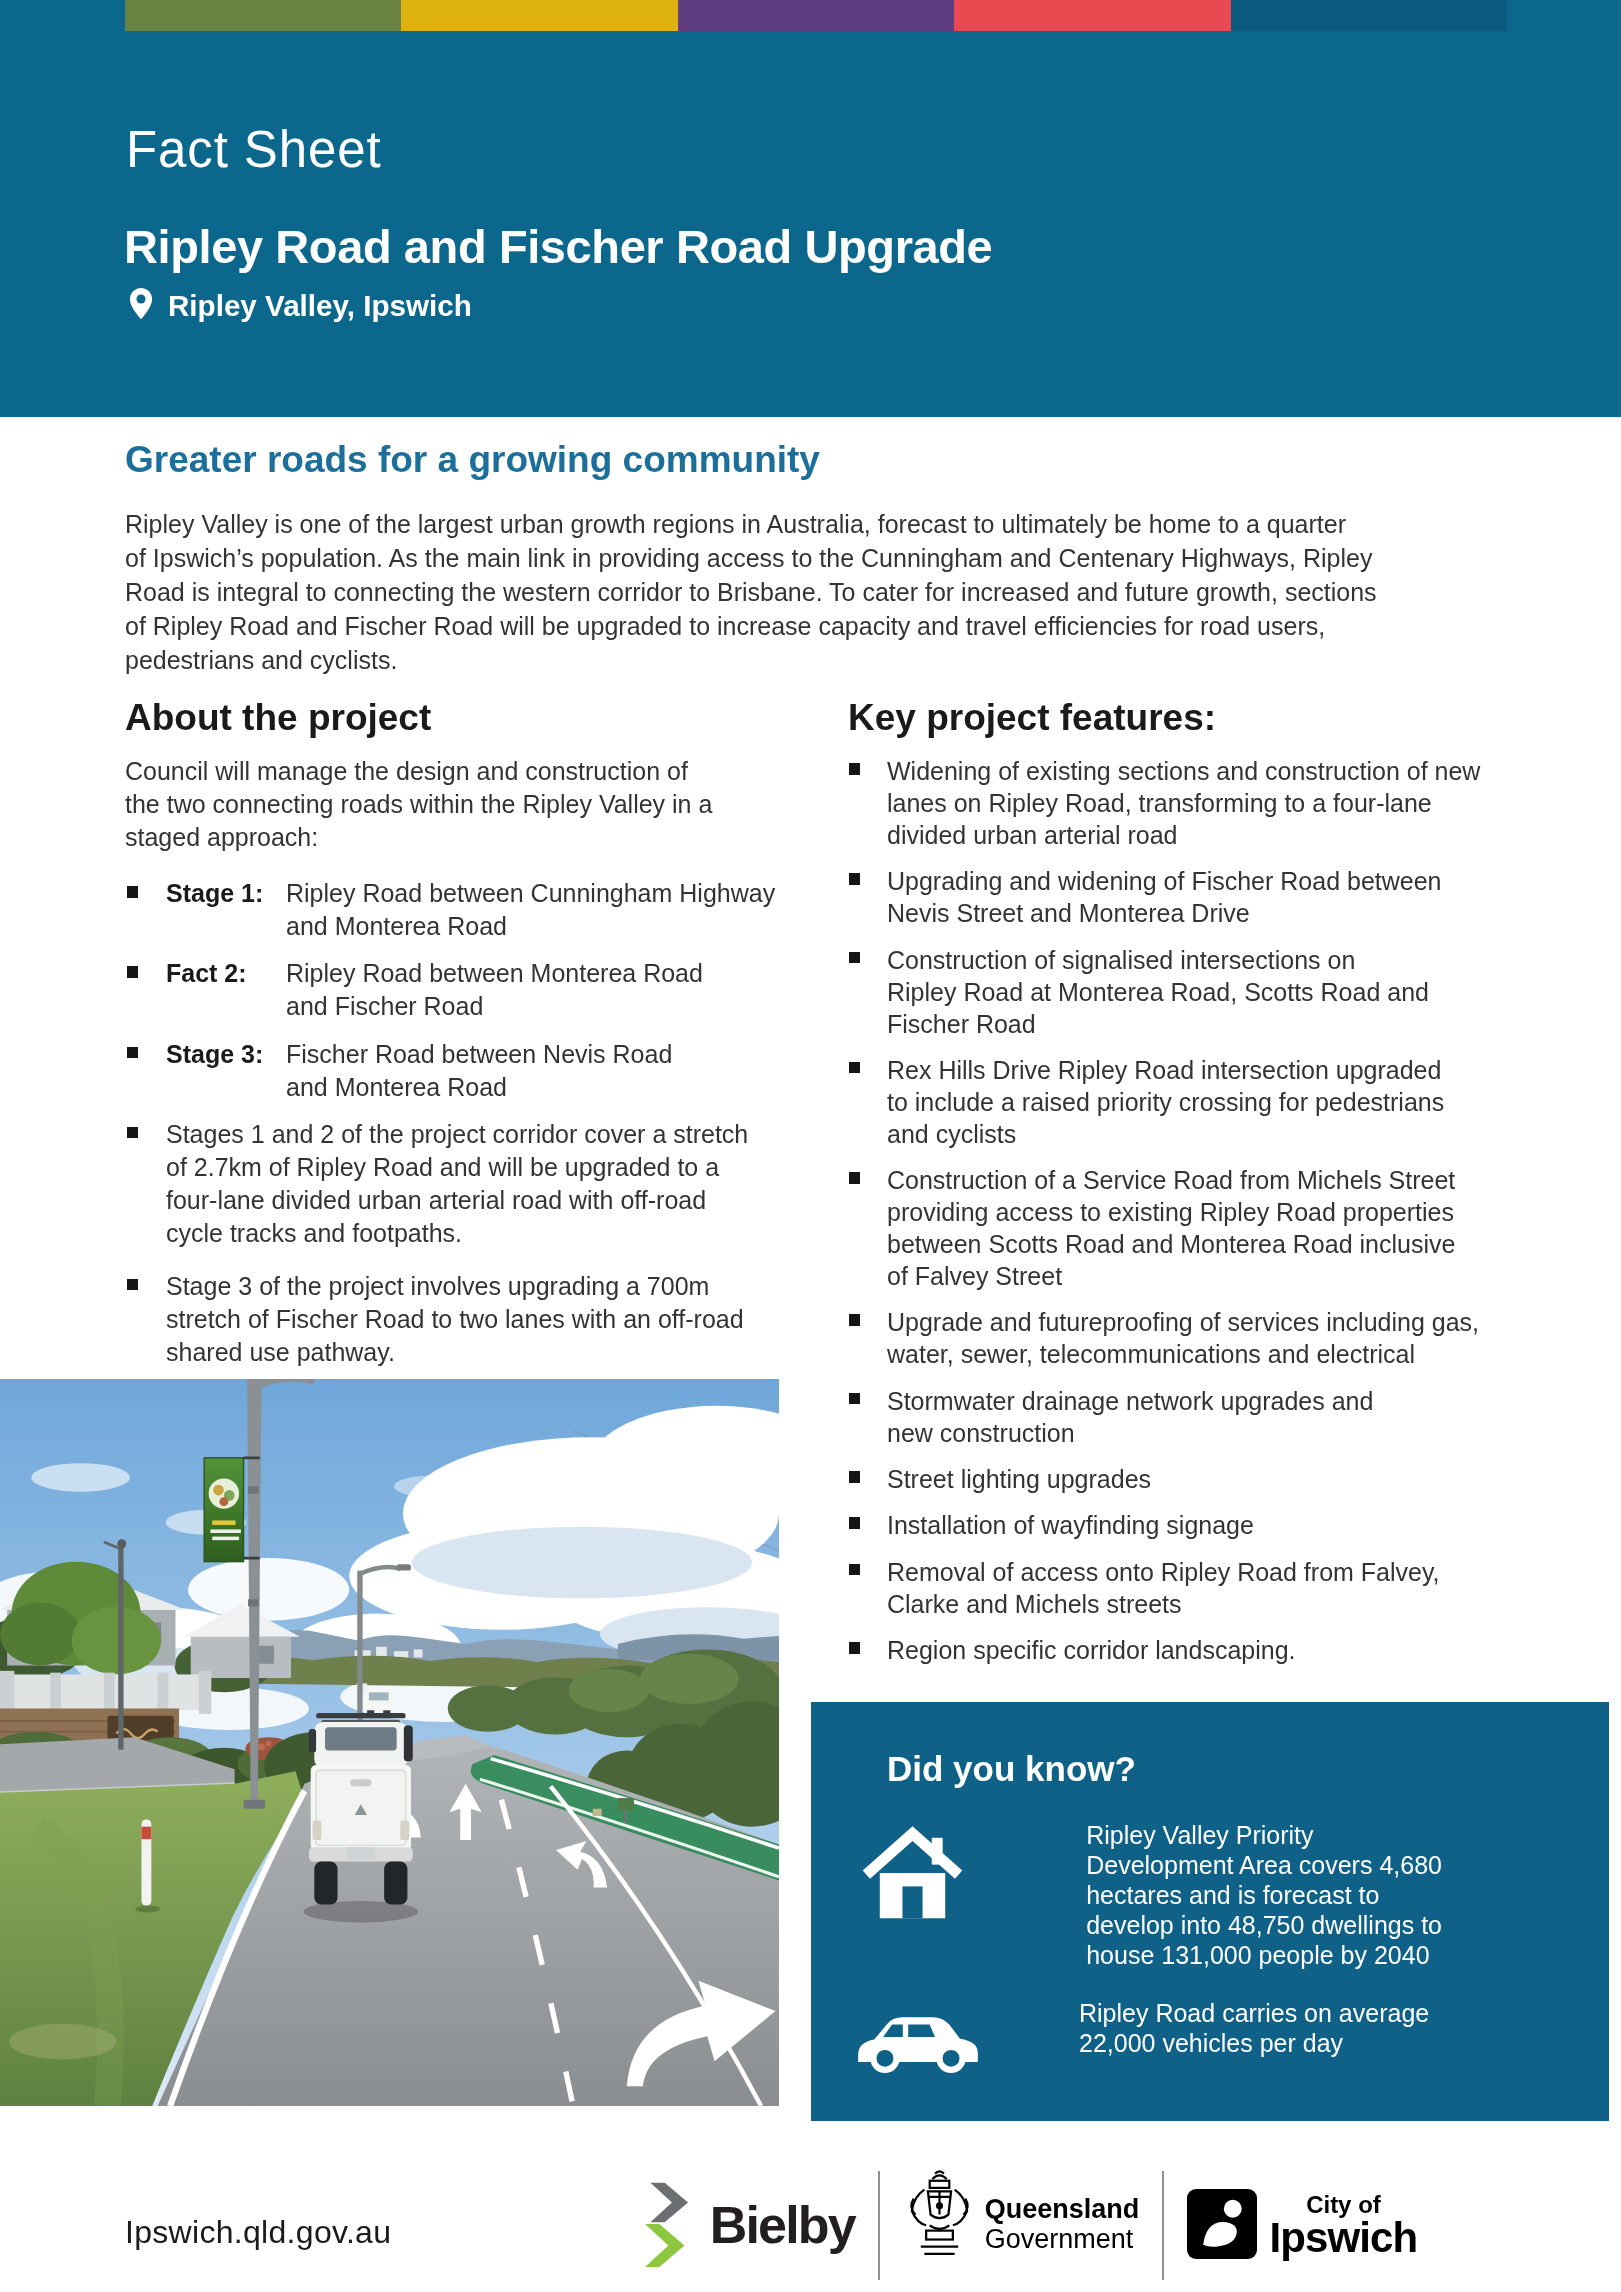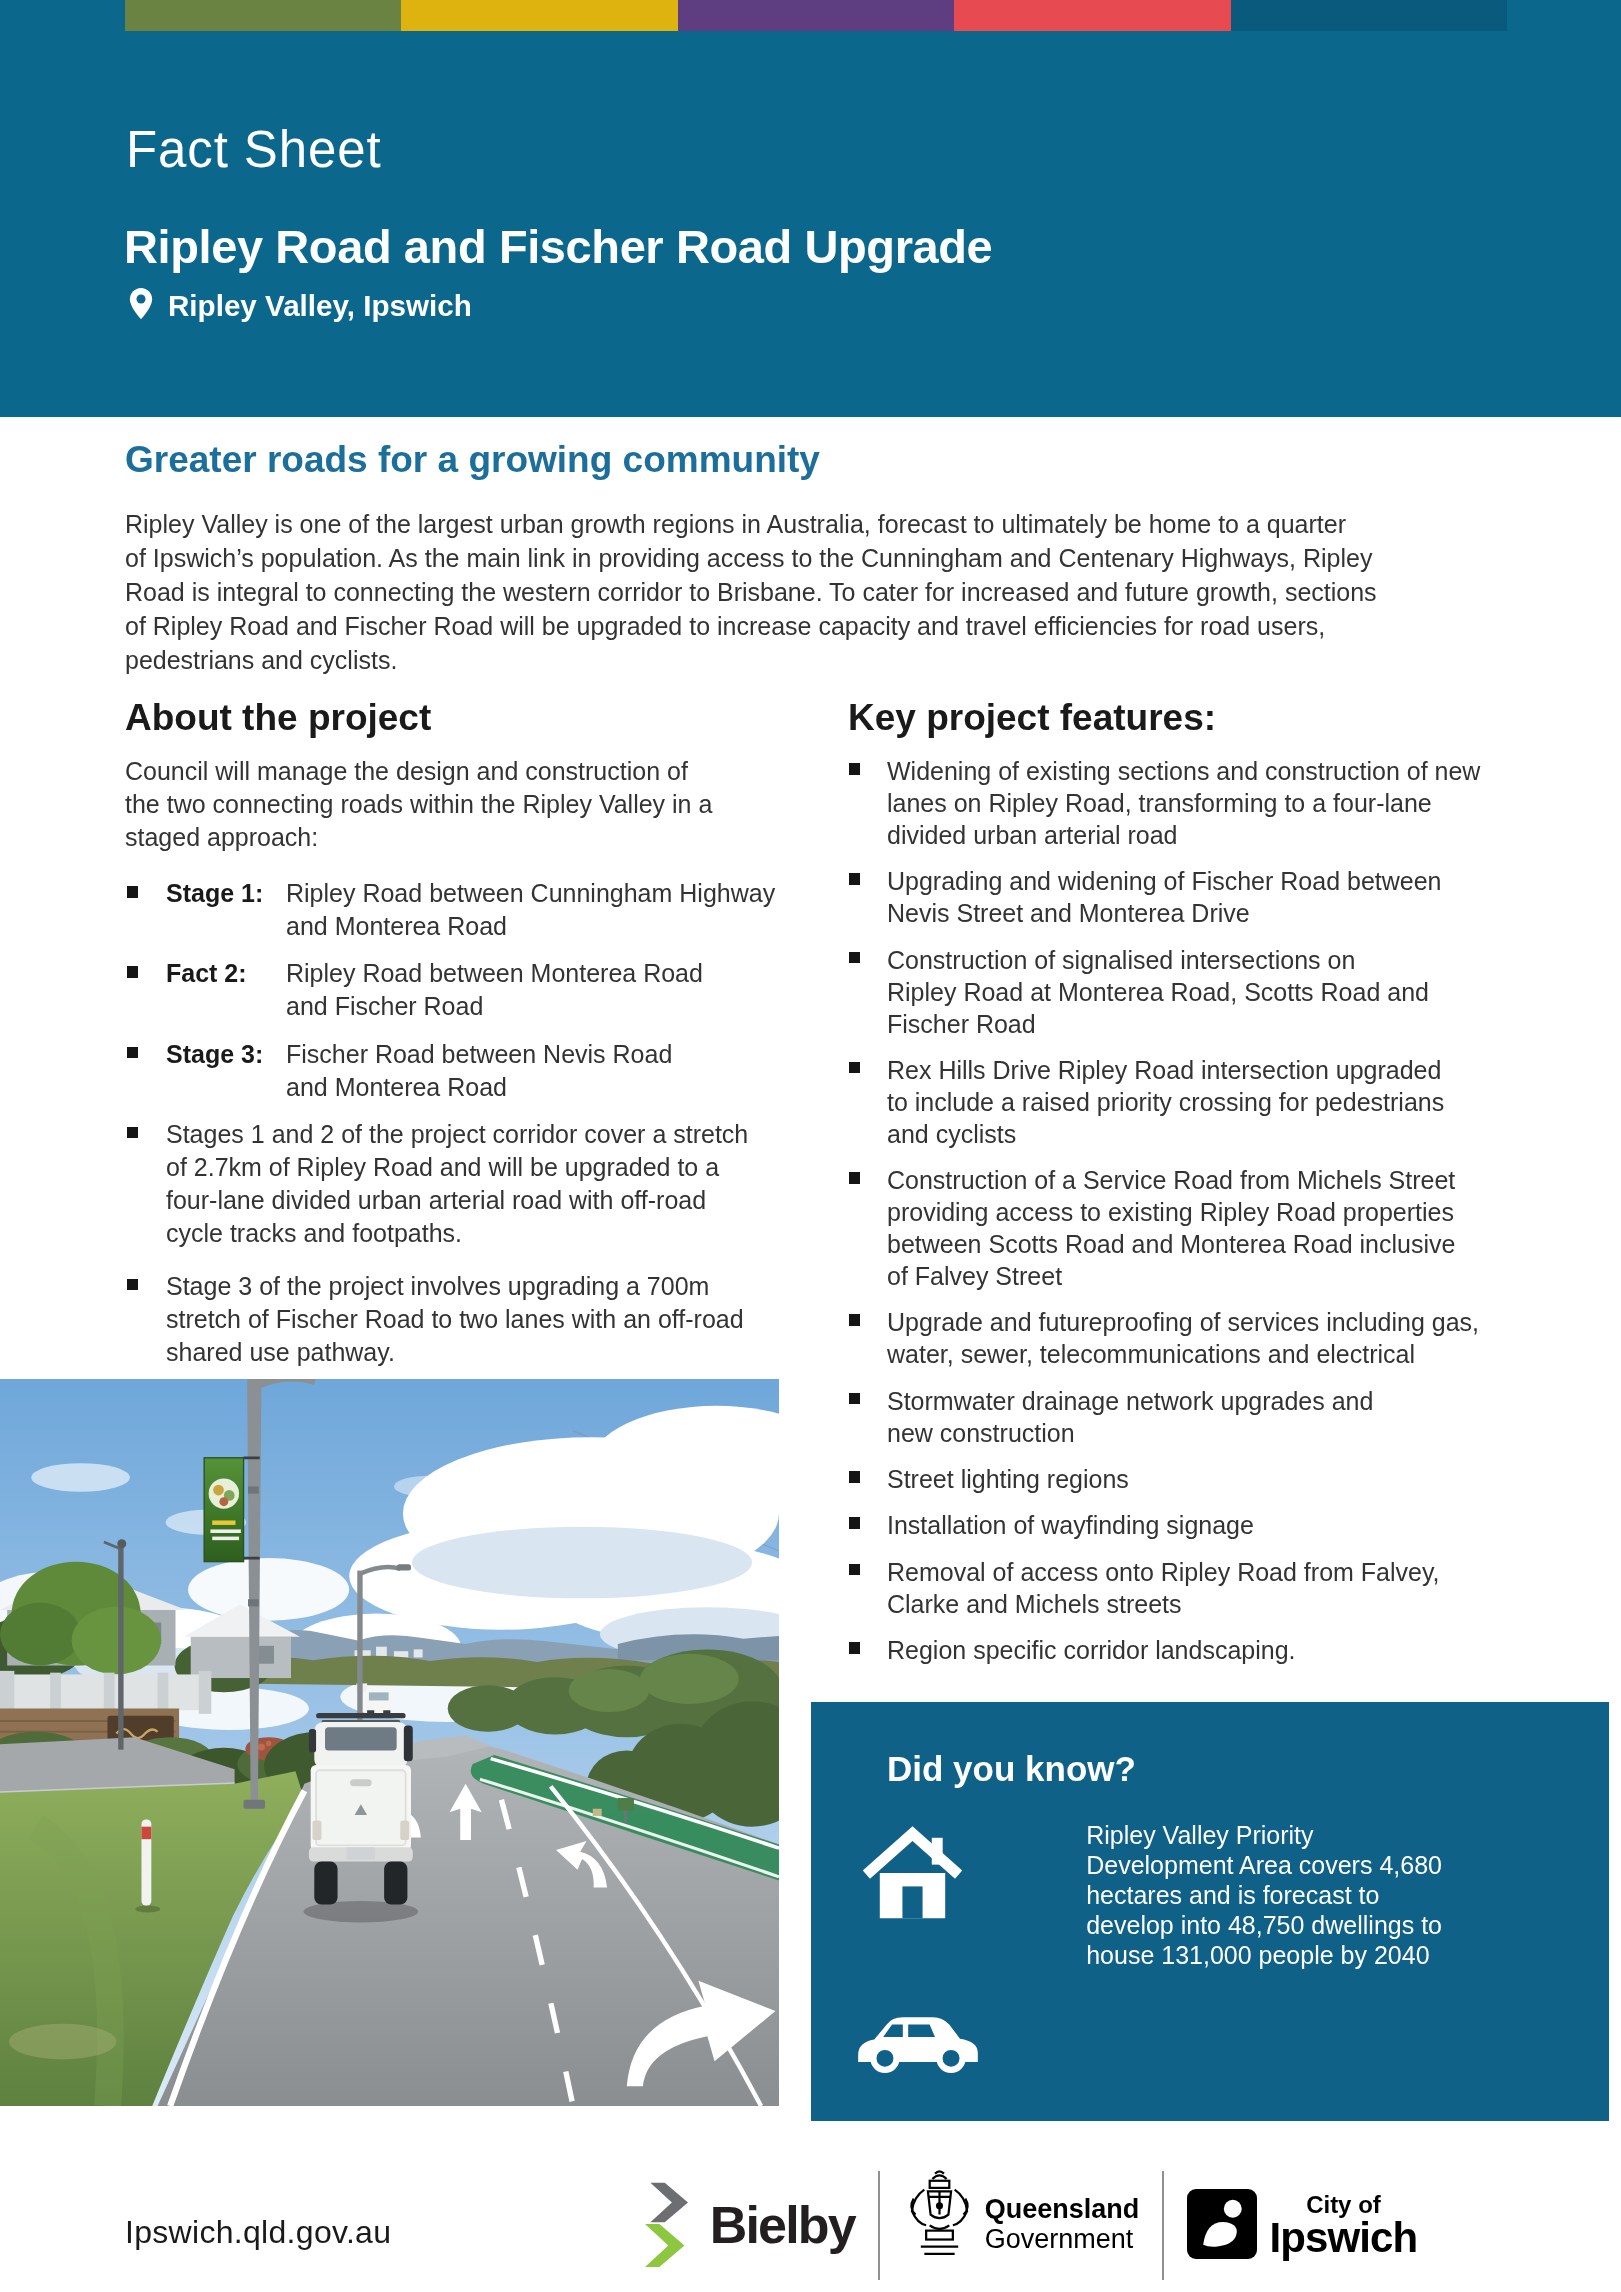--- a/index.html
+++ b/index.html
@@ -136,21 +136,21 @@
 to include a raised priority crossing for pedestrians
 and cyclists</li>
       <li>Construction of a Service Road from Michels Street
 providing access to existing Ripley Road properties
 between Scotts Road and Monterea Road inclusive
 of Falvey Street</li>
       <li>Upgrade and futureproofing of services including gas,
 water, sewer, telecommunications and electrical</li>
       <li>Stormwater drainage network upgrades and
 new construction</li>
-      <li>Street lighting regions</li>
+      <li>Street lighting upgrades</li>
       <li>Installation of wayfinding signage</li>
       <li>Removal of access onto Ripley Road from Falvey,
 Clarke and Michels streets</li>
       <li>Region specific corridor landscaping.</li>
     </ul>
   </section>
 
   <figure class="photo" role="img" aria-label="Street-level photo of Ripley Road: a white ute with roof racks drives away along the left lane, grassed verge and bollard on the left, street light poles with a green banner, houses behind walls, trees and distant hills under a blue sky with large white clouds; white arrows mark through and turning lanes and a green cycle lane follows the right curve.">
     <svg viewBox="0 0 870 812" preserveAspectRatio="none">
       <defs>
@@ -370,20 +370,22 @@
     <div class="fact fact-2">
       <span class="icon-cell">
         <svg width="134" height="75" viewBox="0 0 150 84">
           <path d="M8 58Q8 44 26 41L40 24Q46 16 58 16L92 16Q102 16 110 24L122 40Q142 43 142 56L142 66 8 66Z" fill="#fff"></path>
           <path d="M46 24 58 24 58 38 36 38Z" fill="var(--box-teal,#0F6187)"></path>
           <path d="M64 24 88 24 94 38 64 38Z" fill="var(--box-teal,#0F6187)"></path>
           <circle cx="38" cy="62" r="13" fill="var(--box-teal,#0F6187)" stroke="#fff" stroke-width="7"></circle>
           <circle cx="112" cy="62" r="13" fill="var(--box-teal,#0F6187)" stroke="#fff" stroke-width="7"></circle>
         </svg>
       </span>
+      <span class="fact-text">Ripley Road carries on average
+22,000 vehicles per day</span>
     </div>
   </aside>
 
   <div class="site">Ipswich.qld.gov.au</div>
   <div class="partners">
     <div class="partner">
       <span>
         <svg width="56" height="86" viewBox="0 0 62 96">
           <polygon points="8,2 24,2 50,24 24,46 8,46 32,24" fill="#6D6E71"></polygon>
           <polygon points="2,48 18,48 46,72 18,96 2,96 28,72" fill="#8DC63F"></polygon>

